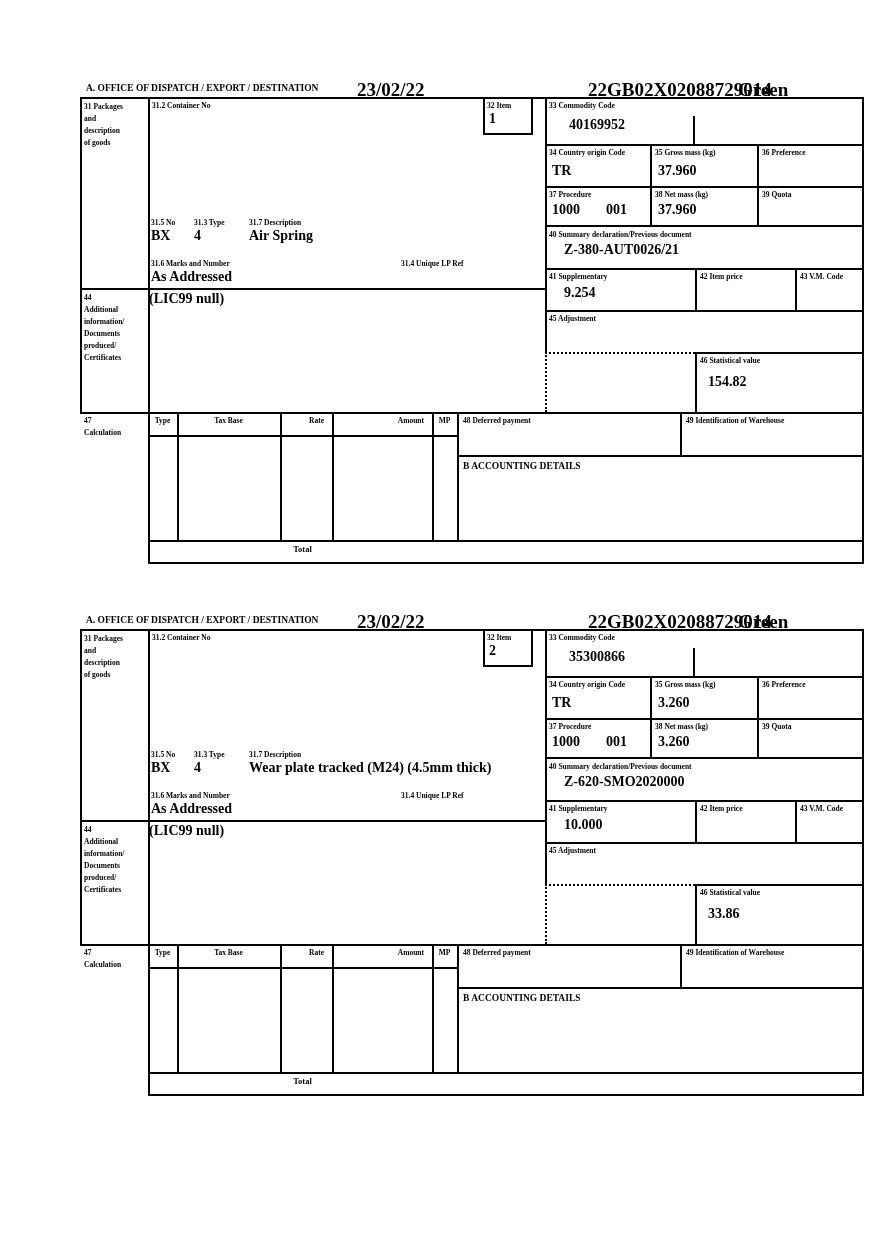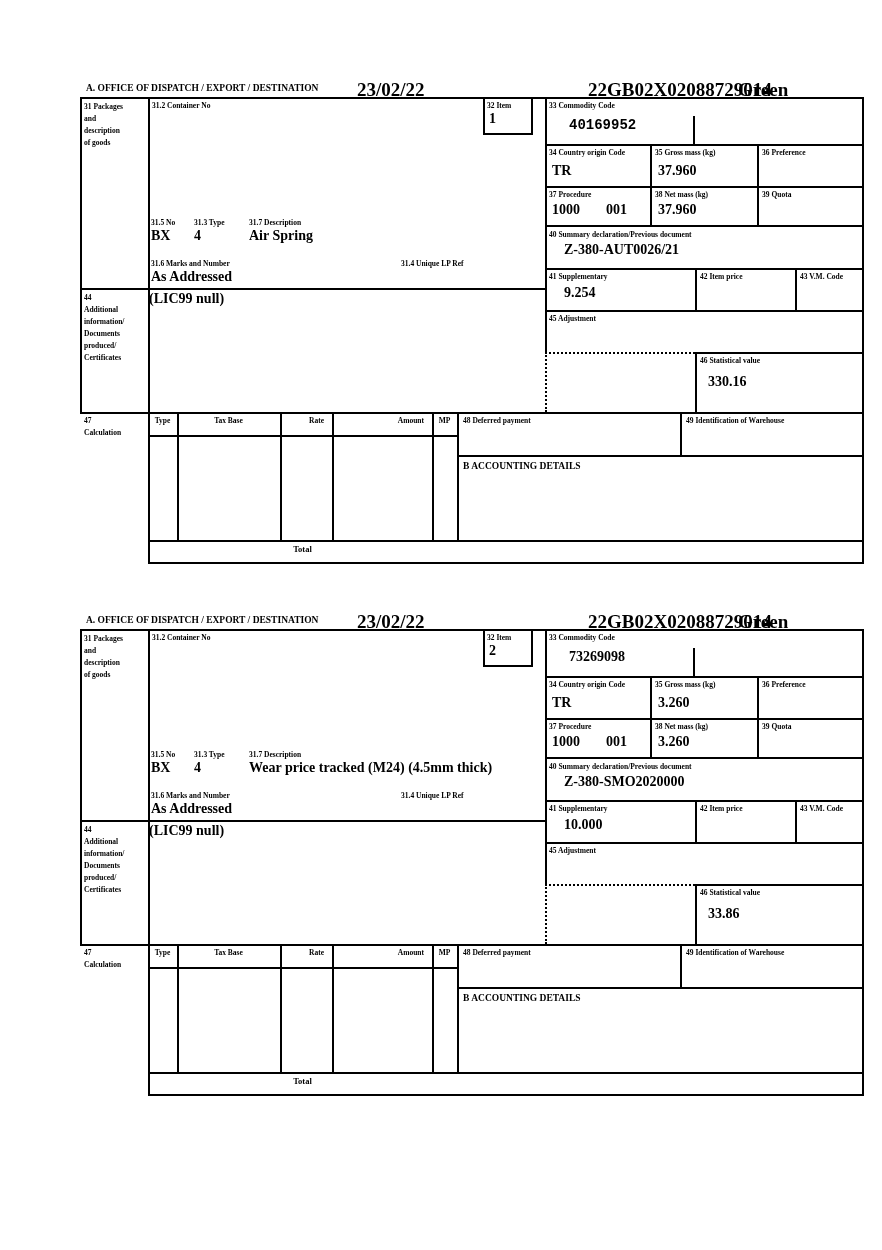--- a/index.html
+++ b/index.html
@@ -101,21 +101,21 @@
     <span class="val" style="left:71px;top:150px;">BX</span>
     <span class="val" style="left:114px;top:150px;">4</span>
     <span class="val" style="left:169px;top:150px;text-align:right;">Air Spring</span>
 
     <span class="lbl" style="left:71px;top:181px;">31.6 Marks and Number</span>
     <span class="lbl" style="left:321px;top:181px;">31.4 Unique LP Ref</span>
     <span class="val" style="left:71px;top:191px;">As Addressed</span>
     <span class="val" style="left:69px;top:213px;">(LIC99 null)</span>
 
     <span class="lbl" style="left:469px;top:23px;">33 Commodity Code</span>
-    <span class="val" style="left:489px;top:39px;font-family:Liberation Mono, monospace;">40169952</span>
+    <span class="val" style="left:489px;top:39px;">40169952</span>
 
     <span class="lbl" style="left:469px;top:70px;">34 Country origin Code</span>
     <span class="val" style="left:472px;top:85px;">TR</span>
     <span class="lbl" style="left:575px;top:70px;">35 Gross mass (kg)</span>
     <span class="val" style="left:578px;top:85px;">37.960</span>
     <span class="lbl" style="left:682px;top:70px;">36 Preference</span>
 
     <span class="lbl" style="left:469px;top:112px;">37 Procedure</span>
     <span class="val" style="left:472px;top:124px;">1000</span>
     <span class="val" style="left:526px;top:124px;">001</span>
@@ -127,21 +127,21 @@
     <span class="val" style="left:484px;top:164px;">Z-380-AUT0026/21</span>
 
     <span class="lbl" style="left:469px;top:194px;">41 Supplementary</span>
     <span class="val" style="left:484px;top:207px;">9.254</span>
     <span class="lbl" style="left:620px;top:194px;">42 Item price</span>
     <span class="lbl" style="left:720px;top:194px;">43 V.M. Code</span>
 
     <span class="lbl" style="left:469px;top:236px;">45 Adjustment</span>
 
     <span class="lbl" style="left:620px;top:278px;">46 Statistical value</span>
-    <span class="val" style="left:628px;top:296px;">330.16</span>
+    <span class="val" style="left:628px;top:296px;">154.82</span>
 
     <span class="lbl ctr" style="left:68px;top:338px;width:29px;">Type</span>
     <span class="lbl ctr" style="left:97px;top:338px;width:103px;">Tax Base</span>
     <span class="lbl rgt" style="left:200px;top:338px;width:48px;">Rate</span>
     <span class="lbl rgt" style="left:252px;top:338px;width:96px;">Amount</span>
     <span class="lbl ctr" style="left:352px;top:338px;width:25px;">MP</span>
 
     <span class="lbl" style="left:383px;top:338px;">48 Deferred payment</span>
     <span class="lbl" style="left:606px;top:338px;">49 Identification of Warehouse</span>
     <span class="lbl acct" style="left:383px;top:383px;">B ACCOUNTING DETAILS</span>
@@ -213,45 +213,45 @@
 
     <span class="lbl" style="left:72px;top:23px;">31.2 Container No</span>
     <span class="lbl" style="left:407px;top:23px;">32 Item</span>
     <span class="val" style="left:409px;top:33px;">2</span>
 
     <span class="lbl" style="left:71px;top:140px;">31.5 No</span>
     <span class="lbl" style="left:114px;top:140px;">31.3 Type</span>
     <span class="lbl" style="left:169px;top:140px;">31.7 Description</span>
     <span class="val" style="left:71px;top:150px;">BX</span>
     <span class="val" style="left:114px;top:150px;">4</span>
-    <span class="val" style="left:169px;top:150px;">Wear price tracked (M24) (4.5mm thick)</span>
+    <span class="val" style="left:169px;top:150px;">Wear plate tracked (M24) (4.5mm thick)</span>
 
     <span class="lbl" style="left:71px;top:181px;">31.6 Marks and Number</span>
     <span class="lbl" style="left:321px;top:181px;">31.4 Unique LP Ref</span>
     <span class="val" style="left:71px;top:191px;">As Addressed</span>
     <span class="val" style="left:69px;top:213px;">(LIC99 null)</span>
 
     <span class="lbl" style="left:469px;top:23px;">33 Commodity Code</span>
-    <span class="val" style="left:489px;top:39px;">73269098</span>
+    <span class="val" style="left:489px;top:39px;">35300866</span>
 
     <span class="lbl" style="left:469px;top:70px;">34 Country origin Code</span>
     <span class="val" style="left:472px;top:85px;">TR</span>
     <span class="lbl" style="left:575px;top:70px;">35 Gross mass (kg)</span>
     <span class="val" style="left:578px;top:85px;">3.260</span>
     <span class="lbl" style="left:682px;top:70px;">36 Preference</span>
 
     <span class="lbl" style="left:469px;top:112px;">37 Procedure</span>
     <span class="val" style="left:472px;top:124px;">1000</span>
     <span class="val" style="left:526px;top:124px;">001</span>
     <span class="lbl" style="left:575px;top:112px;">38 Net mass (kg)</span>
     <span class="val" style="left:578px;top:124px;">3.260</span>
     <span class="lbl" style="left:682px;top:112px;">39 Quota</span>
 
     <span class="lbl" style="left:469px;top:152px;">40 Summary declaration/Previous document</span>
-    <span class="val" style="left:484px;top:164px;">Z-380-SMO2020000</span>
+    <span class="val" style="left:484px;top:164px;">Z-620-SMO2020000</span>
 
     <span class="lbl" style="left:469px;top:194px;">41 Supplementary</span>
     <span class="val" style="left:484px;top:207px;">10.000</span>
     <span class="lbl" style="left:620px;top:194px;">42 Item price</span>
     <span class="lbl" style="left:720px;top:194px;">43 V.M. Code</span>
 
     <span class="lbl" style="left:469px;top:236px;">45 Adjustment</span>
 
     <span class="lbl" style="left:620px;top:278px;">46 Statistical value</span>
     <span class="val" style="left:628px;top:296px;">33.86</span>

